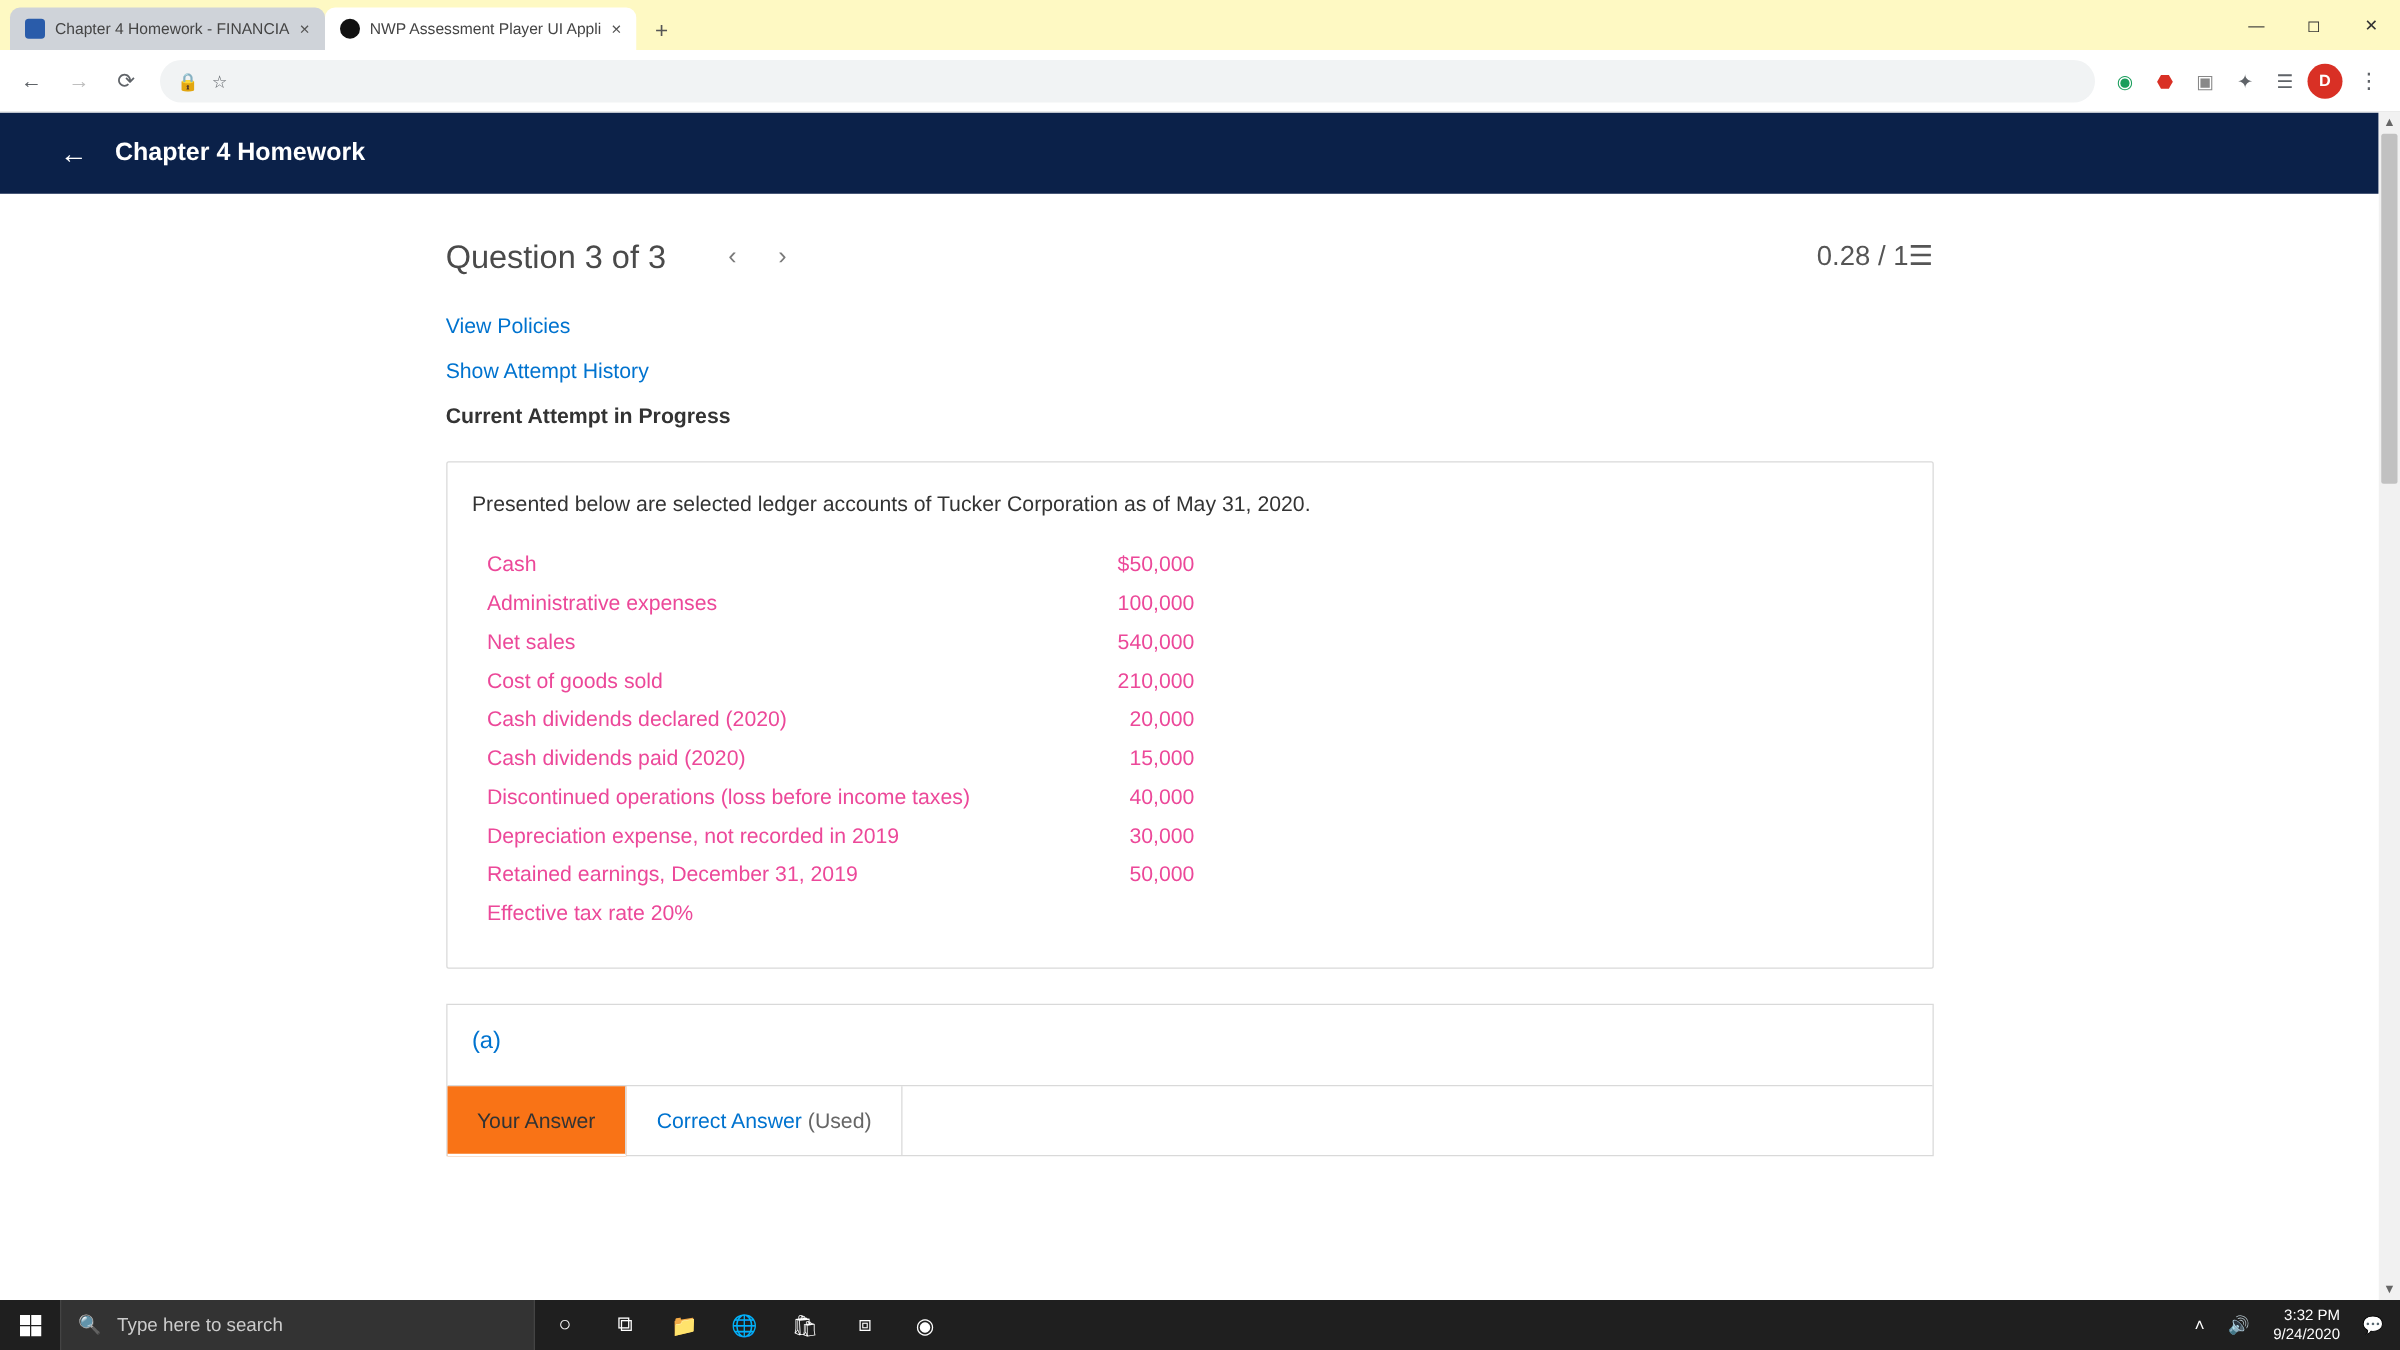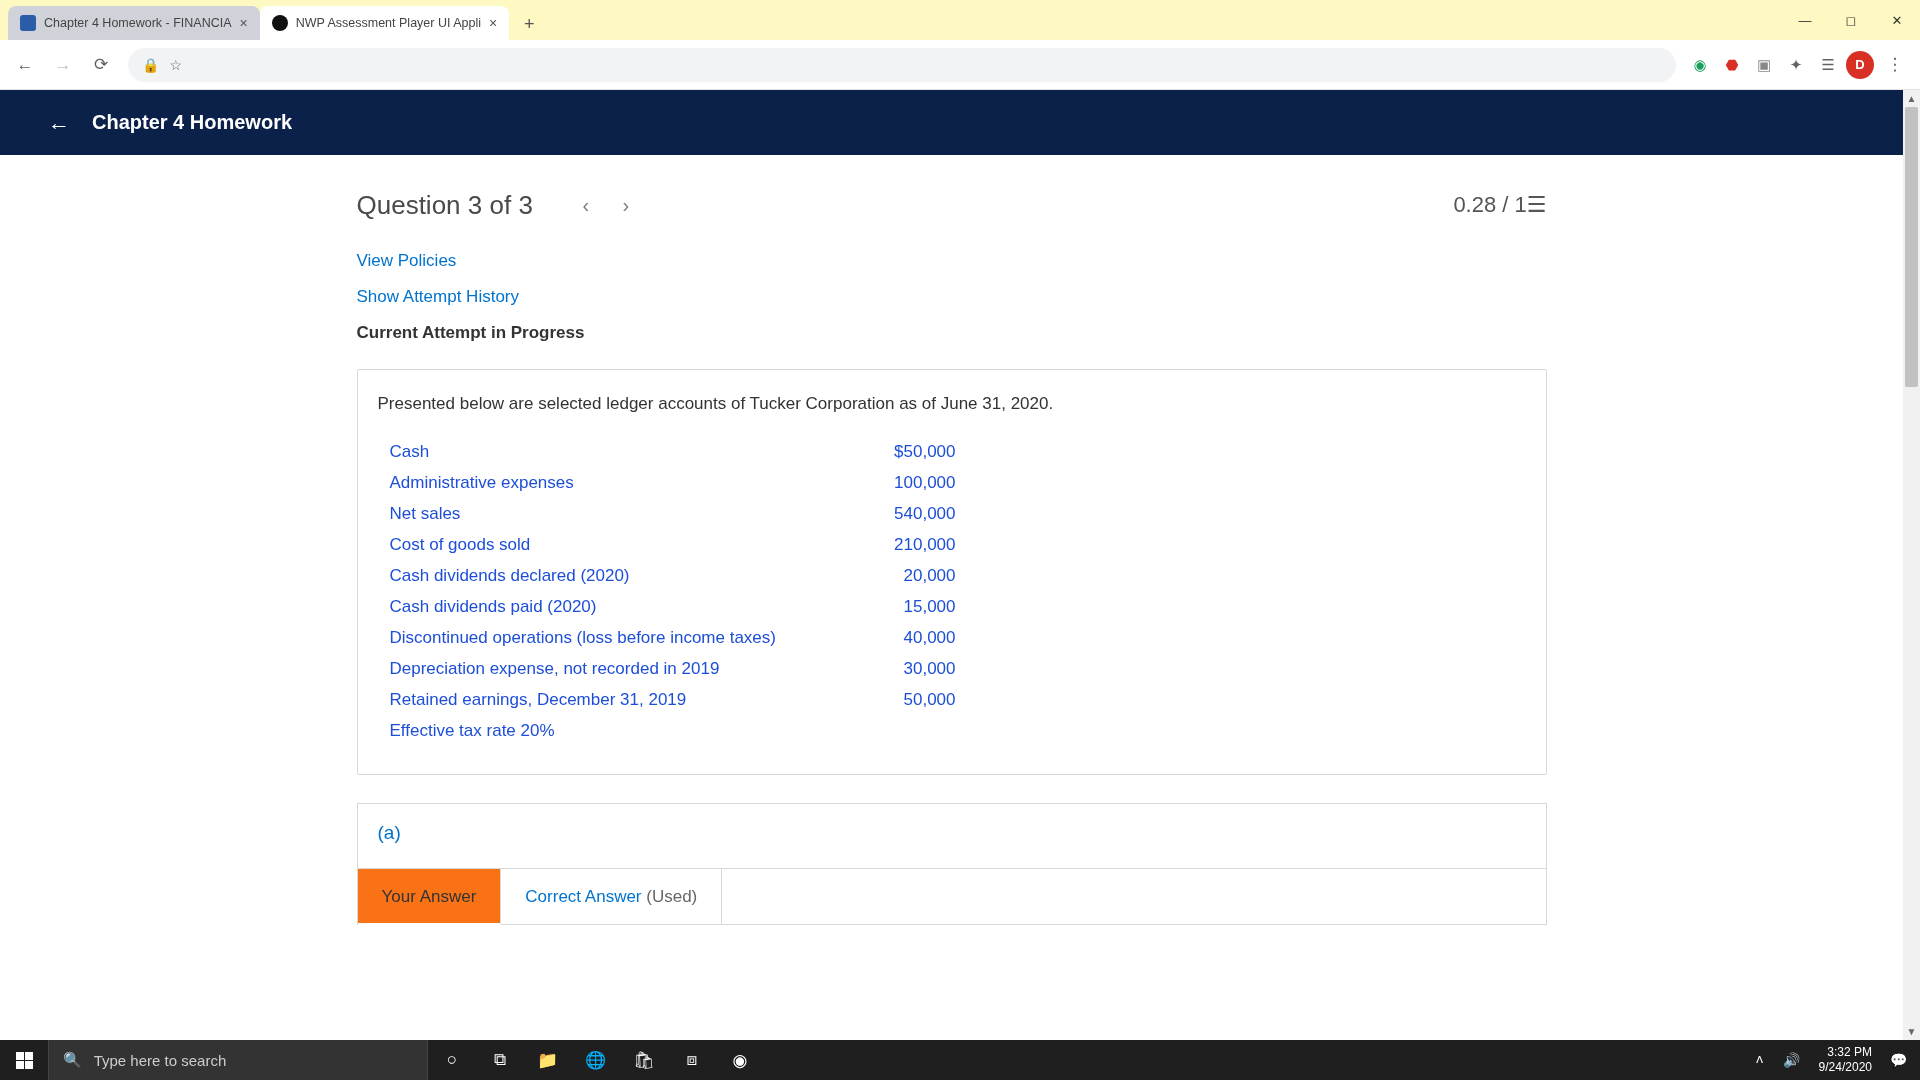--- a/index.html
+++ b/index.html
@@ -44,21 +44,21 @@
   .score { margin-left:auto; font-size:22px; color:#555; display:flex; align-items:center; }
   .score .listicon { font-size:22px; color:#555; }
 
   .links { padding:6px 0 4px; }
   .links div { font-size:17px; line-height:36px; }
   .link-blue { color:#0073cf; }
   .status { color:#333; font-weight:600; }
 
   .card { border:1px solid #d9d9d9; border-radius:2px; margin-top:14px; padding:24px 20px 28px; }
   .intro { font-size:17px; color:#333; margin-bottom:22px; }
-  .ledger { font-size:17px; color:#1d4ed8; }
+  .ledger { font-size:17px; color:#ec4899; }
   .ledger .row { display:flex; height:31px; align-items:center; }
   .ledger .lbl { width:488px; padding-left:12px; }
   .ledger .val { width:90px; text-align:right; }
 
   .card2 { border:1px solid #d9d9d9; border-top:1px solid #d9d9d9; margin-top:28px; }
   .part { font-size:19px; color:#0073cf; padding:18px 20px 24px; }
   .tabs { display:flex; border-top:1px solid #d9d9d9; }
   .tabs .t { padding:18px 24px 16px; font-size:17px; border-right:1px solid #d9d9d9; }
   .tabs .t.active { color:#333; background:#f97316; border-bottom:2px solid #fff; margin-bottom:-1px; }
   .tabs .t .blue { color:#0073cf; }
@@ -137,21 +137,21 @@
       </div>
     </div>
 
     <div class="links">
       <div class="link-blue">View Policies</div>
       <div class="link-blue">Show Attempt History</div>
       <div class="status">Current Attempt in Progress</div>
     </div>
 
     <div class="card">
-      <div class="intro">Presented below are selected ledger accounts of Tucker Corporation as of June 31, 2020.</div>
+      <div class="intro">Presented below are selected ledger accounts of Tucker Corporation as of May 31, 2020.</div>
       <div class="ledger">
         <div class="row">
             <span class="lbl">Cash</span>
             <span class="val">$50,000</span>
           </div>
         <div class="row">
             <span class="lbl">Administrative expenses</span>
             <span class="val">100,000</span>
           </div>
         <div class="row">

